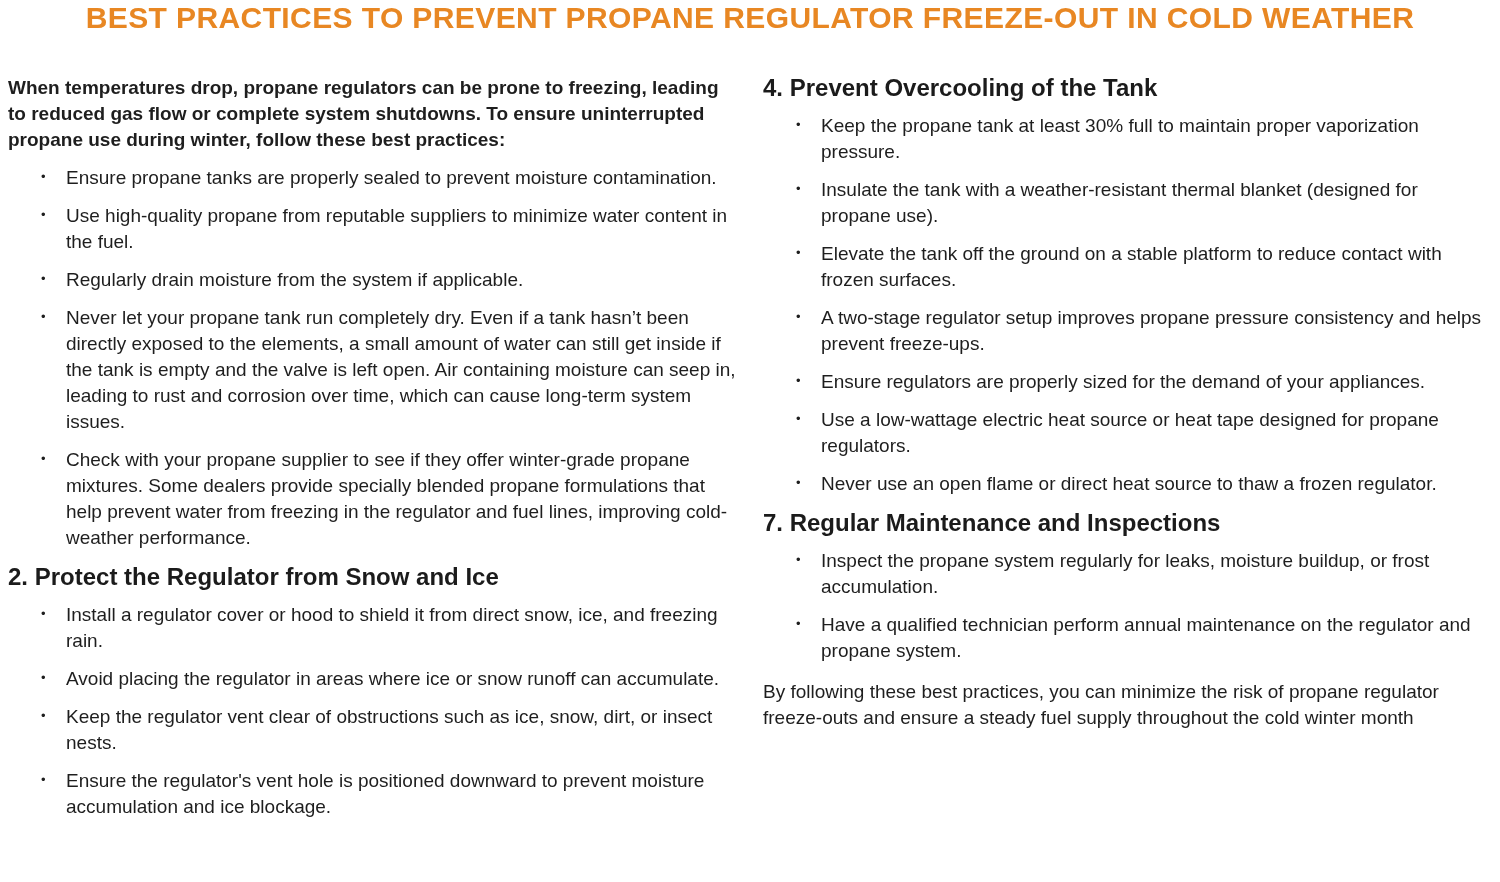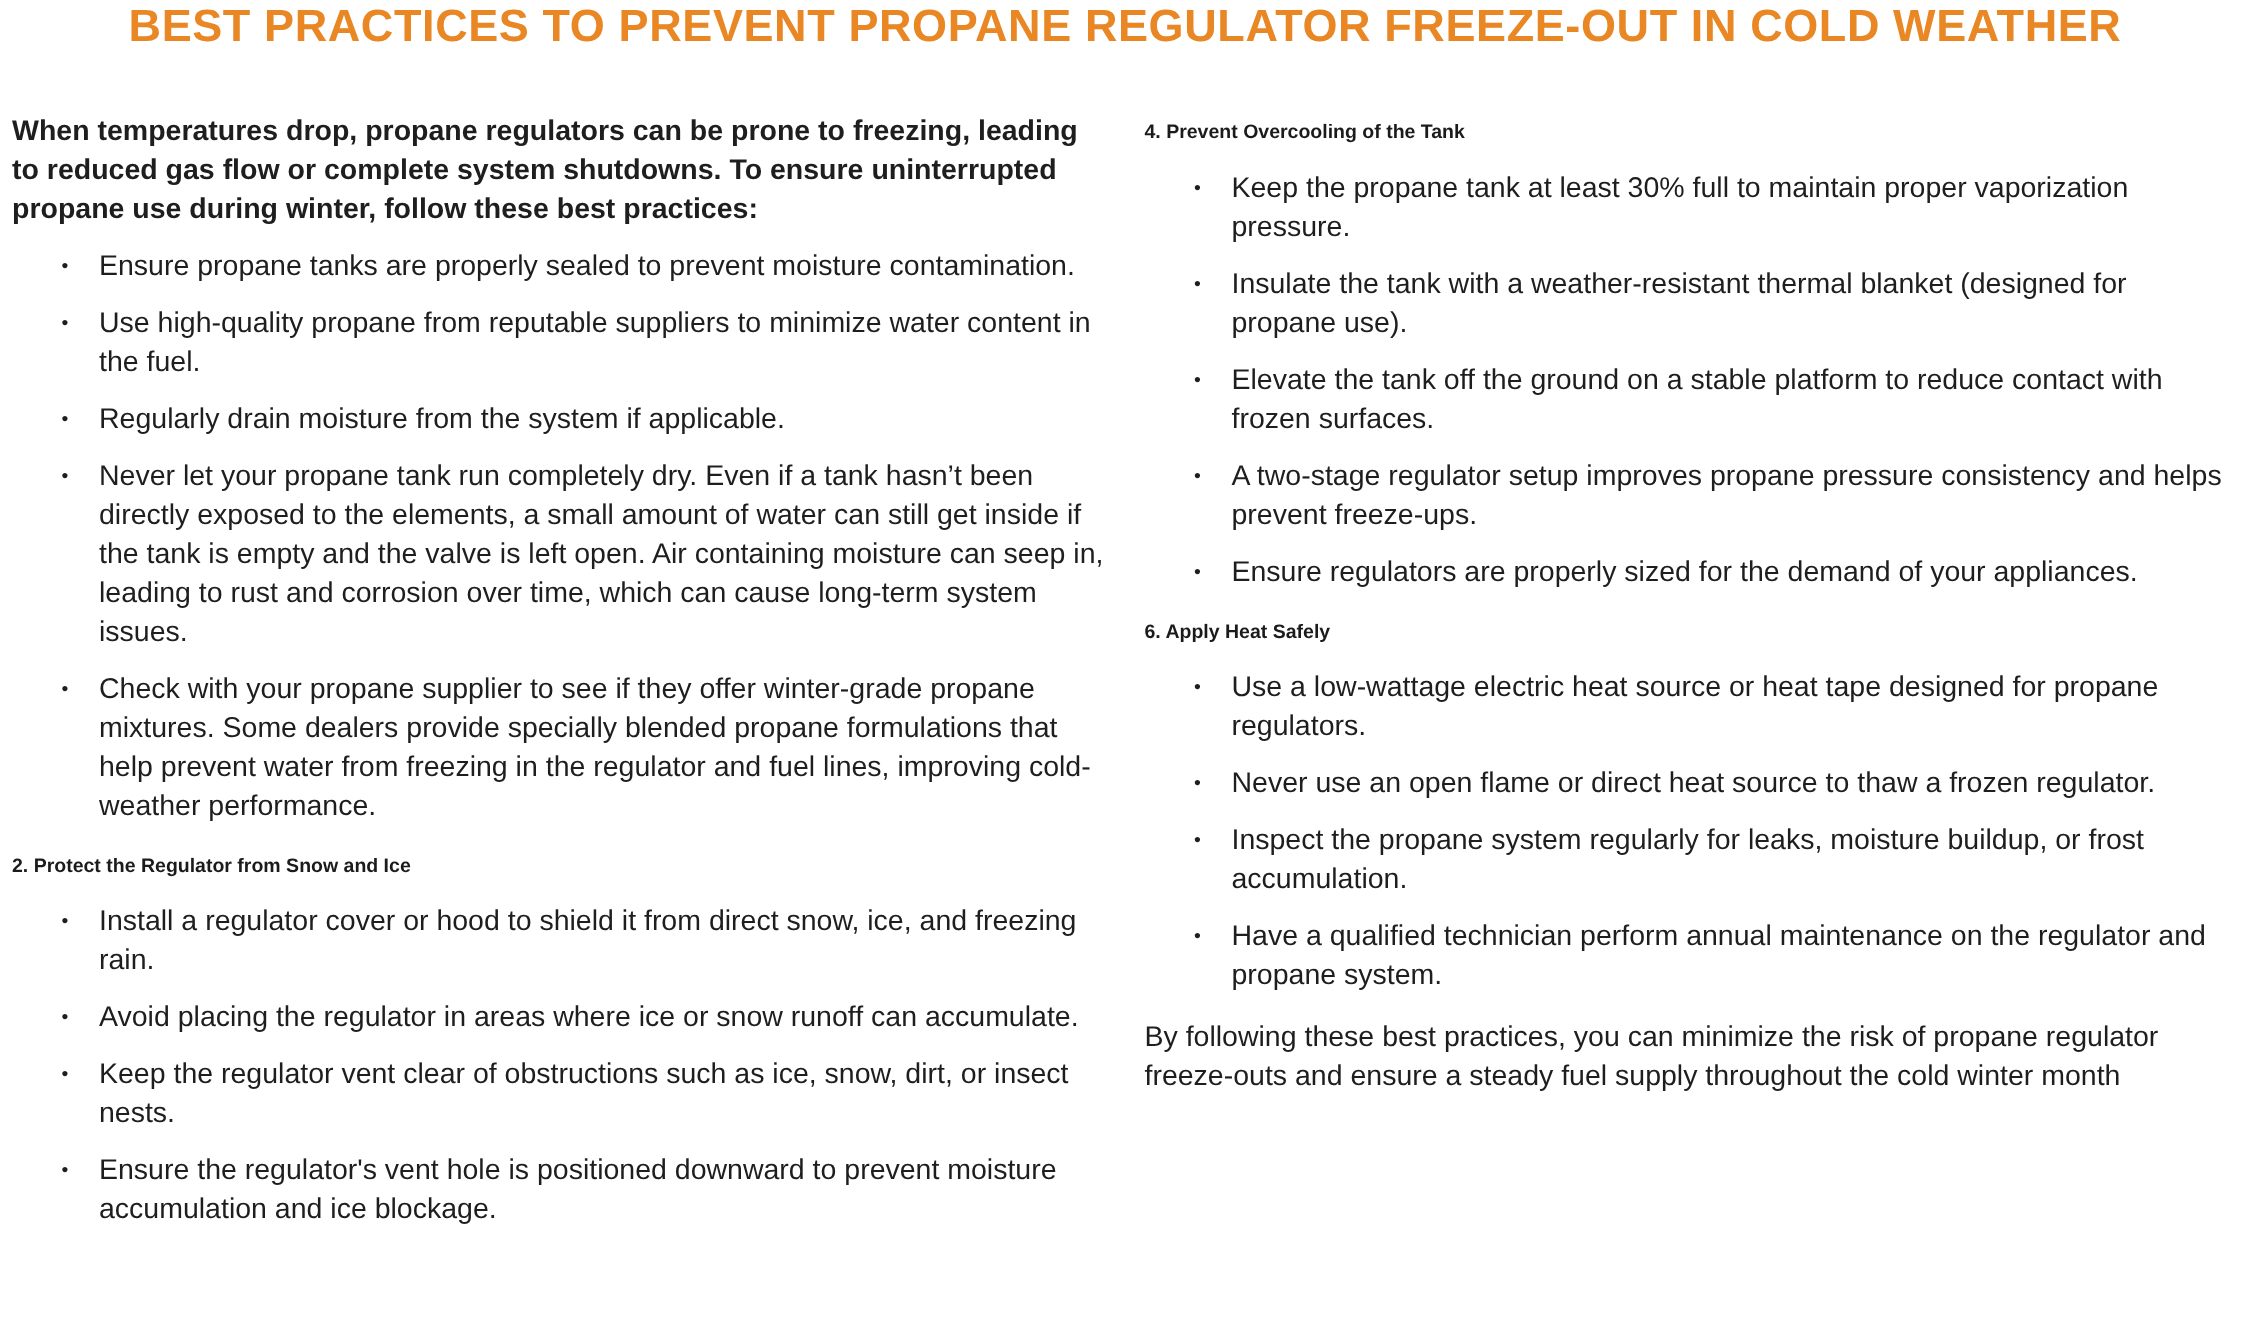--- a/index.html
+++ b/index.html
@@ -31,21 +31,21 @@
   .columns {
     display: flex;
     gap: 26px;
     padding: 0 8px;
   }
   .col { flex: 1; min-width: 0; }
   .col > :first-child { margin-top: 0; font-weight: bold; }
   .para { margin: 0 0 2px; }
   .para + .para, .bullet + .para { margin-top: 15px; }
   .sec-heading {
-    font-size: 13px;
+    font-size: 24px;
     line-height: 26px;
     font-weight: bold;
     color: #1b1b1b;
     margin: 13px 0 0;
   }
   .bullet {
     display: flex;
     margin-top: 12px;
     padding-left: 33px;
   }
@@ -117,29 +117,29 @@
           <span class="btxt">Elevate the tank off the ground on a stable platform to reduce contact with frozen surfaces.</span>
         </div>
         <div class="bullet">
           <span class="dot">•</span>
           <span class="btxt">A two-stage regulator setup improves propane pressure consistency and helps prevent freeze-ups.</span>
         </div>
         <div class="bullet">
           <span class="dot">•</span>
           <span class="btxt">Ensure regulators are properly sized for the demand of your appliances.</span>
         </div>
-        <h2 class="sec-heading">6. Apply Heat Safely</h2>
         <div class="bullet">
           <span class="dot">•</span>
           <span class="btxt">Use a low-wattage electric heat source or heat tape designed for propane regulators.</span>
         </div>
         <div class="bullet">
           <span class="dot">•</span>
           <span class="btxt">Never use an open flame or direct heat source to thaw a frozen regulator.</span>
         </div>
+        <h2 class="sec-heading">7. Regular Maintenance and Inspections</h2>
         <div class="bullet">
           <span class="dot">•</span>
           <span class="btxt">Inspect the propane system regularly for leaks, moisture buildup, or frost accumulation.</span>
         </div>
         <div class="bullet">
           <span class="dot">•</span>
           <span class="btxt">Have a qualified technician perform annual maintenance on the regulator and propane system.</span>
         </div>
         <p class="para">By following these best practices, you can minimize the risk of propane regulator freeze-outs and ensure a steady fuel supply throughout the cold winter month</p>
       </div>

